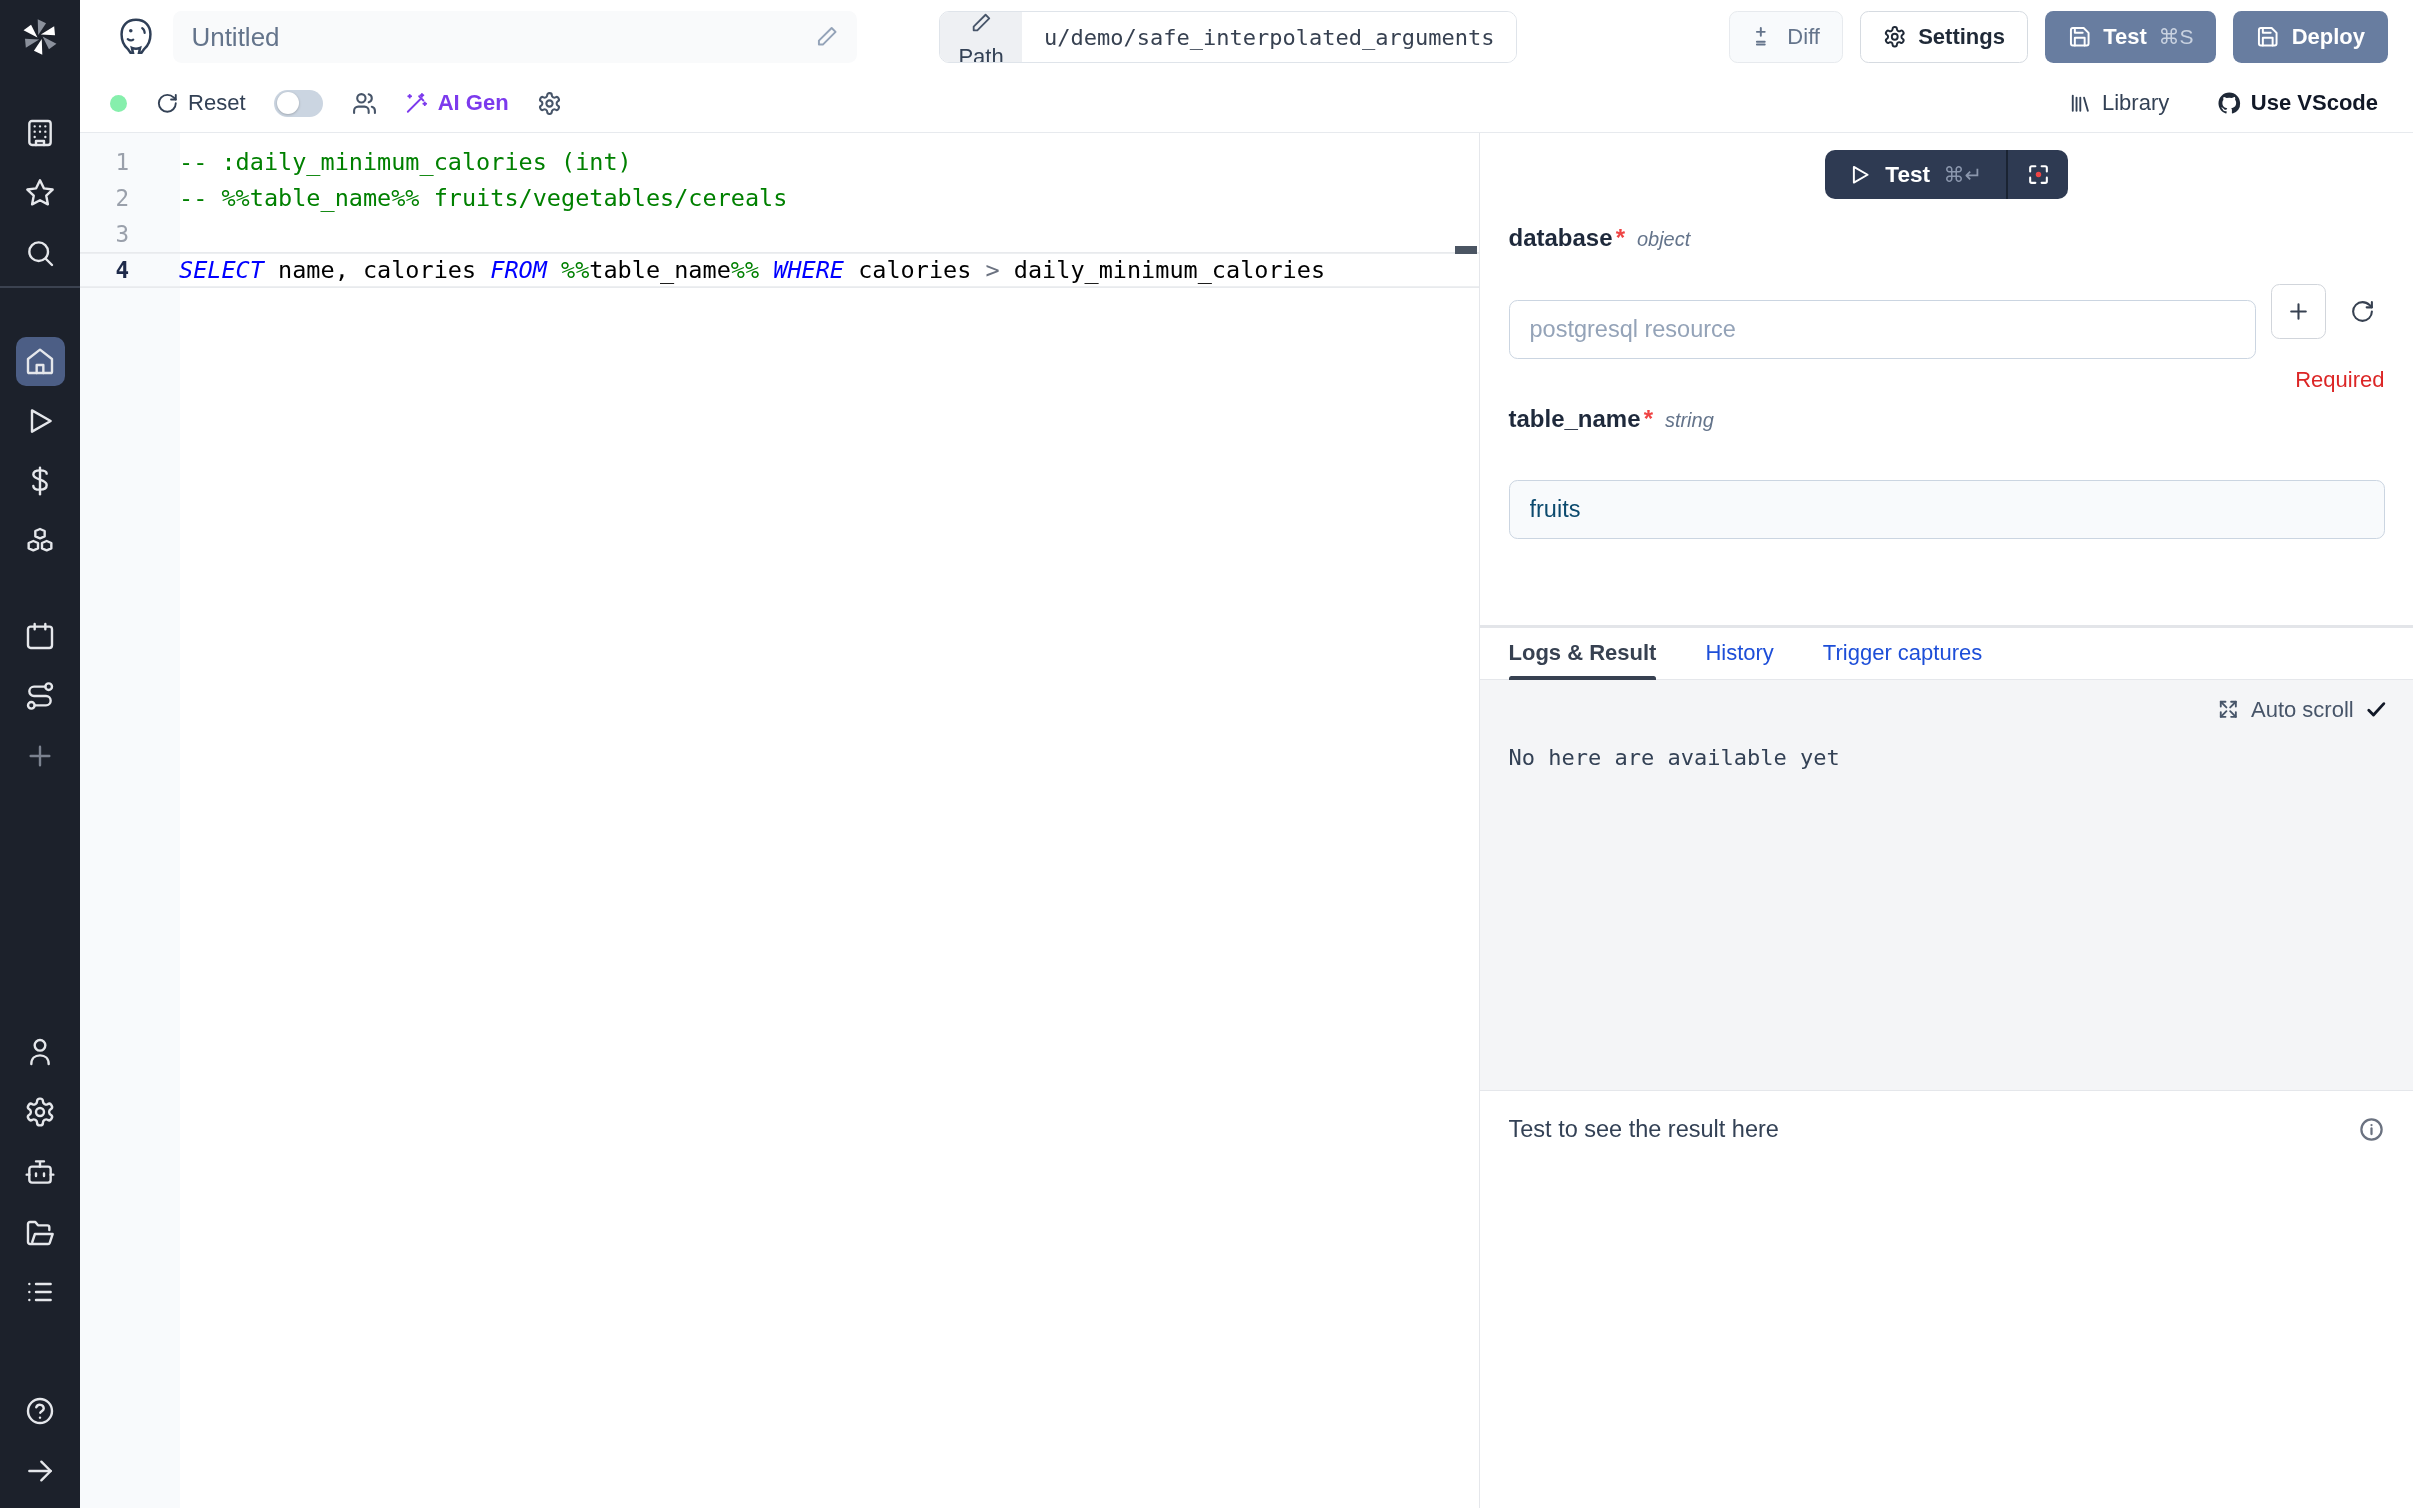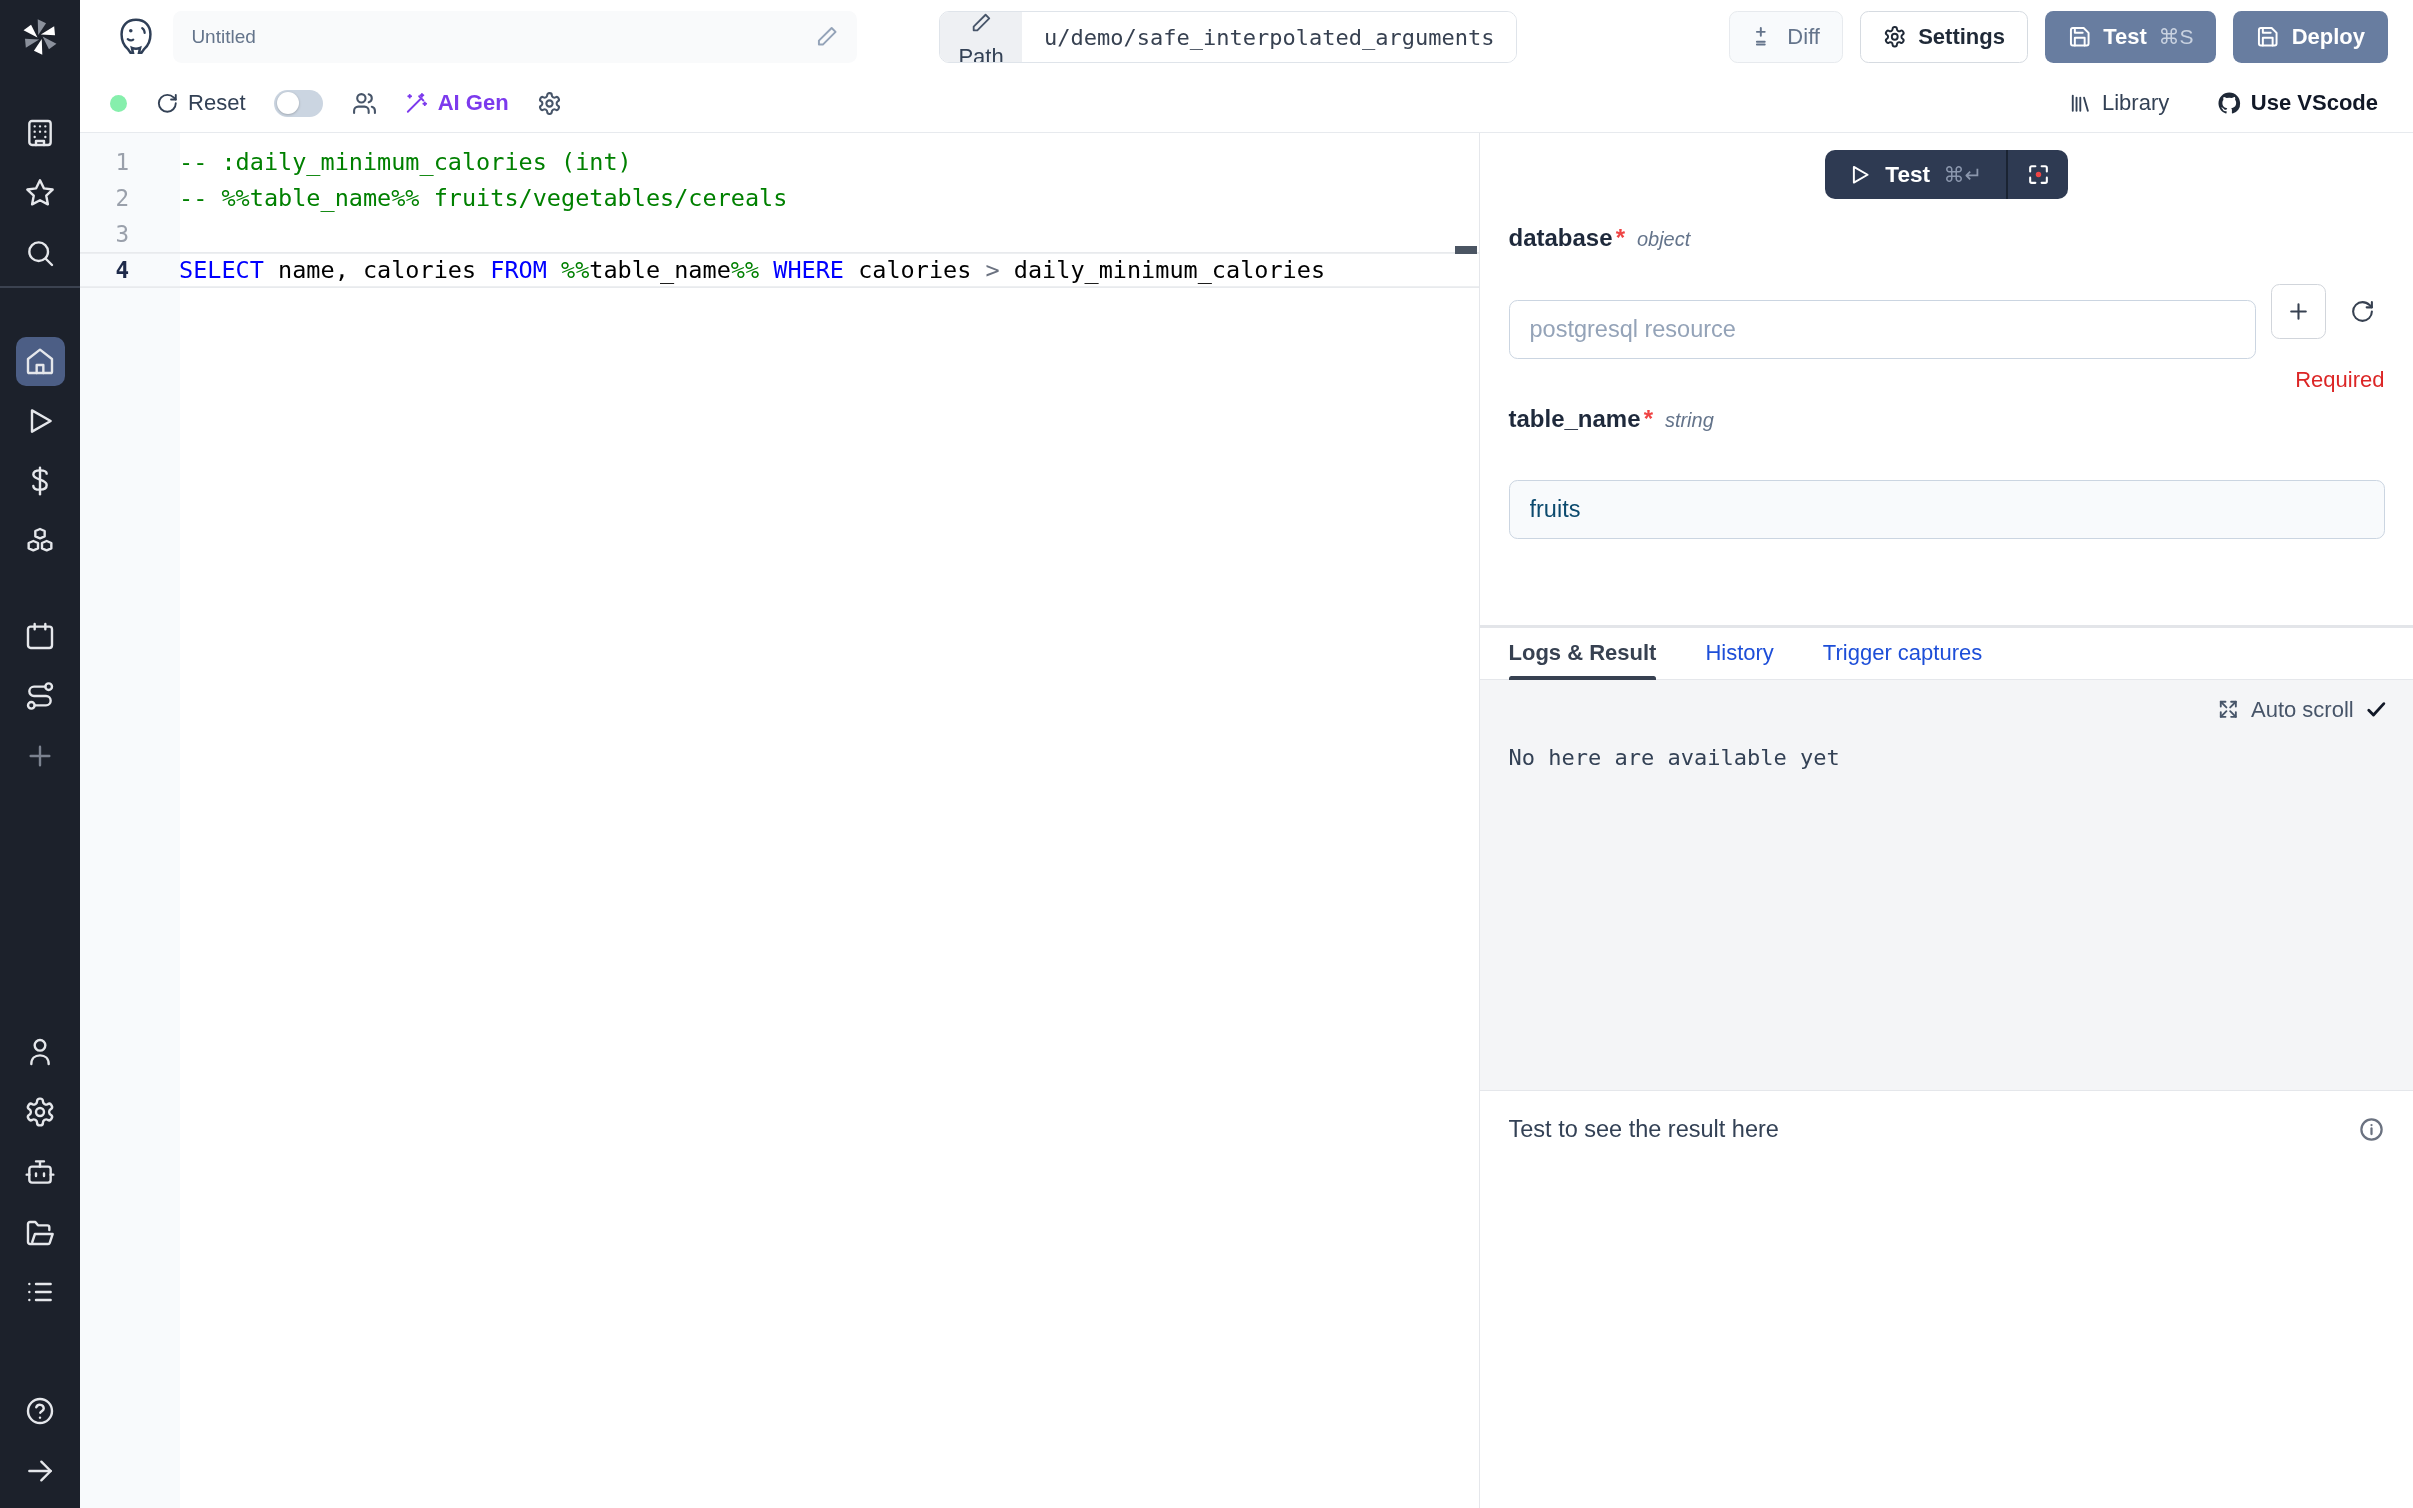--- a/index.html
+++ b/index.html
@@ -35,21 +35,21 @@
   .sb-bottom{margin-top:auto;}
   .sb-help{margin-top:59px;}
 
   
   .main{flex:1;display:flex;flex-direction:column;height:1508px;min-width:0;}
 
   
   .topbar{height:74px;display:flex;align-items:center;flex:none;background:#fff;}
   .pg-icon{margin-left:34px;width:44px;height:44px;}
   .title-pill{margin-left:15px;width:684px;height:52px;background:#f9fafb;border-radius:8.4px;display:flex;align-items:center;padding:0 18.4px;cursor:text;}
-  .title-text{font-size:19px;color:#64748b;flex:1;}
+  .title-text{font-size:26px;color:#64748b;flex:1;}
   .pencil svg{width:23.5px;height:23.5px;stroke:#94a3b8;stroke-width:2;fill:none;stroke-linecap:round;stroke-linejoin:round;}
   .path-group{margin-left:82px;height:52px;border:1.7px solid #dfe4ea;border-radius:10px;display:flex;align-items:stretch;overflow:hidden;cursor:pointer;}
   .path-label{background:#eef0f3;display:flex;align-items:center;gap:10px;padding:0 18.4px;font-size:22px;color:#334155;font-weight:500;flex-direction:column;}
   .path-label svg{width:22px;height:22px;stroke:#475569;stroke-width:2;fill:none;stroke-linecap:round;stroke-linejoin:round;}
   .path-value{display:flex;align-items:center;padding:0 22px;font-size:22px;color:#374151;background:#fff;}
   .tb-actions{margin-left:auto;margin-right:25px;display:flex;align-items:center;gap:17px;}
   .btn{height:52px;border-radius:8.4px;display:flex;align-items:center;gap:11.7px;padding:0 22px;font-size:22px;cursor:pointer;border:1.7px solid transparent;white-space:nowrap;}
   .btn svg{width:23.5px;height:23.5px;stroke-width:2;fill:none;stroke-linecap:round;stroke-linejoin:round;}
   .btn-diff{background:#f8fafc;border-color:#e7eaee;color:#64748b;}
   .btn-diff svg{stroke:#64748b;}
@@ -80,21 +80,21 @@
   
   .editor{flex:1;position:relative;background:#fff;min-width:0;}
   .gutter-bg{position:absolute;left:0;top:0;bottom:0;width:100px;background:#f8fafc;}
   .code-lines{position:absolute;left:0;top:11px;right:0;}
   .code-row{display:flex;height:36px;align-items:center;position:relative;}
   .code-row.active{box-shadow:inset 0 1.7px 0 #e8eaed, inset 0 -1.7px 0 #e8eaed;}
   .gutter-num{width:49px;text-align:right;font-family:"DejaVu Sans Mono",monospace;font-size:22.6px;color:#9aa0ab;flex:none;}
   .code-row.active .gutter-num{color:#1e2a4a;font-weight:bold;}
   .code-text{margin-left:50px;font-family:"DejaVu Sans Mono",monospace;font-size:23.5px;white-space:pre;}
   .tok-comment{color:#008000;}
-  .tok-keyword{color:#0000ff;}
+  .tok-keyword{color:#0000ff;font-style:italic;}
   .tok-plain{color:#000;}
   .tok-operator{color:#6b7280;}
   .ruler-marker{position:absolute;right:1.7px;top:113px;width:22.6px;height:8.4px;background:#4b5563;}
 
   
   .rpanel{width:934px;flex:none;border-left:1.7px solid var(--border);display:flex;flex-direction:column;background:#fff;}
   .rp-top{height:492px;flex:none;padding:0 28.5px;position:relative;}
   .test-row{display:flex;justify-content:center;padding-top:17px;}
   .test-group{display:flex;align-items:stretch;background:var(--test-btn);border-radius:10px;height:49px;overflow:hidden;cursor:pointer;}
   .test-main{display:flex;align-items:center;gap:13.4px;padding:0 23.5px;}

